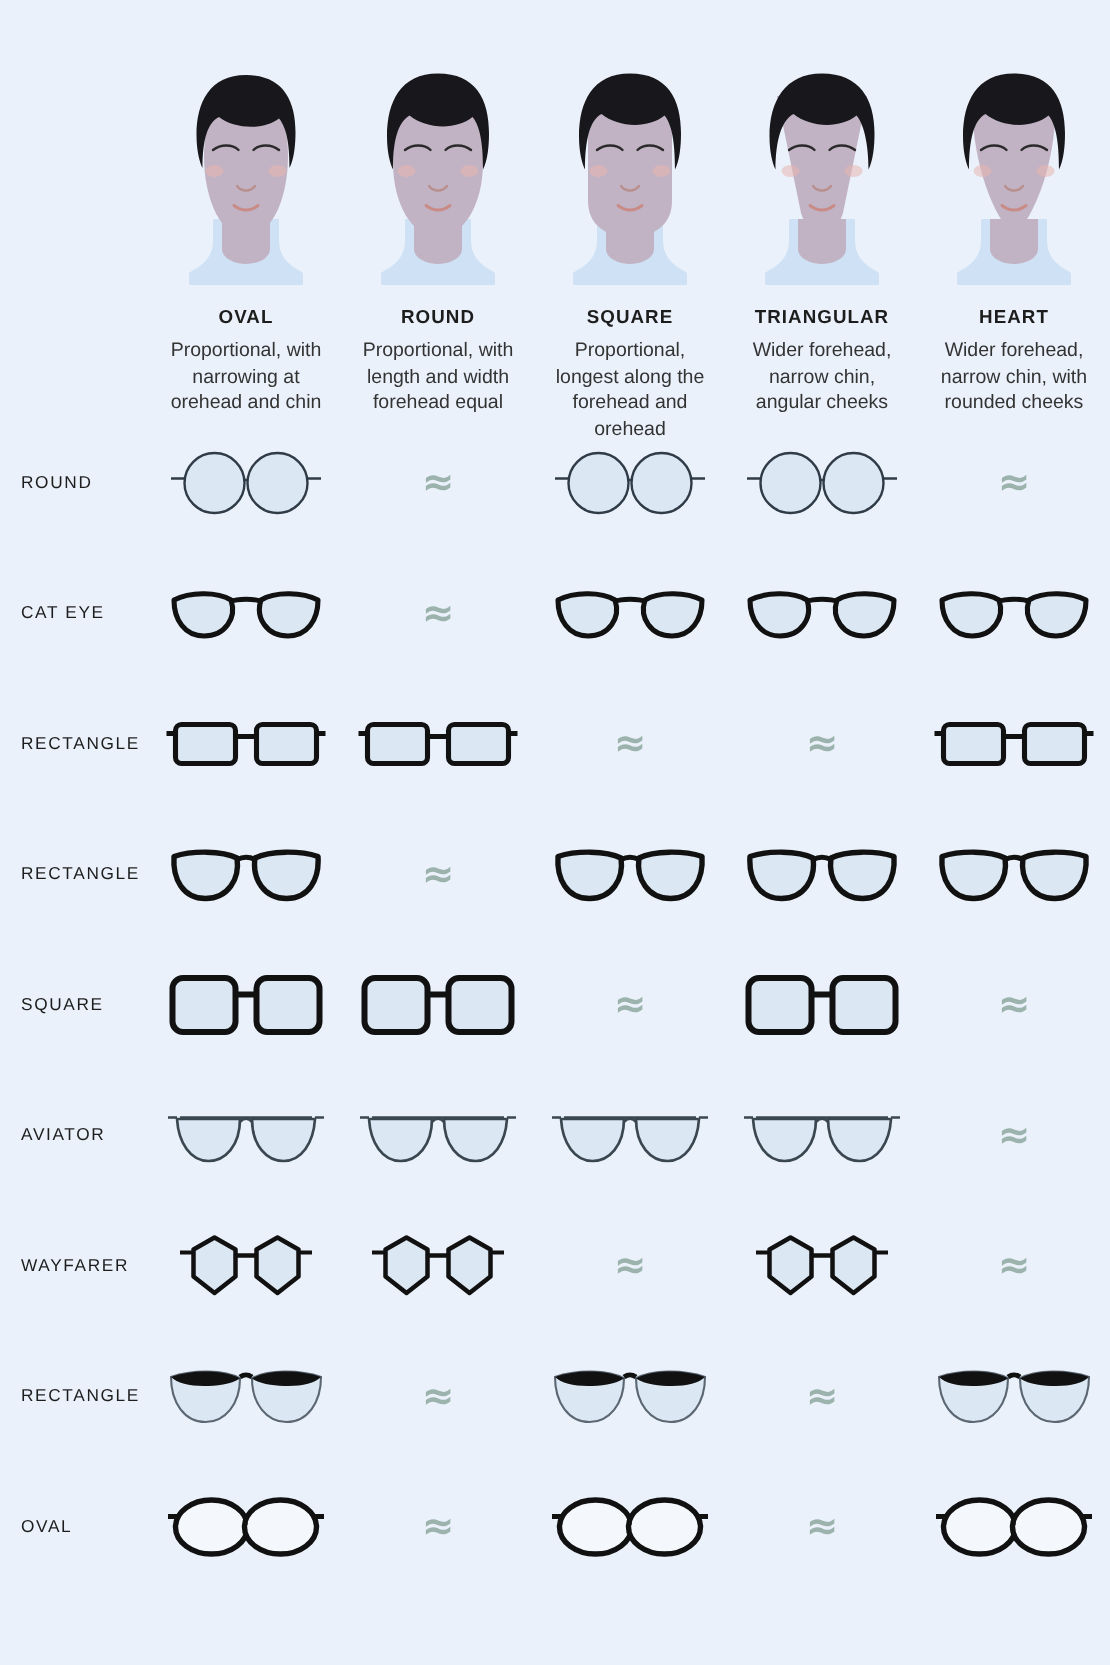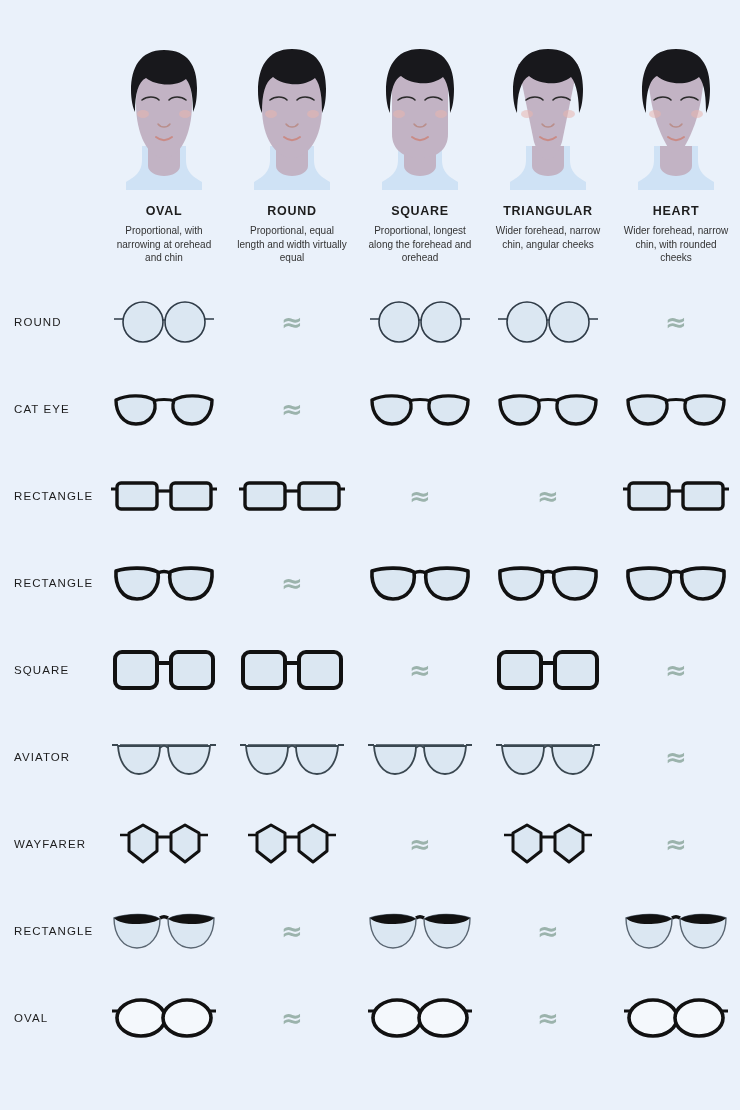--- a/index.html
+++ b/index.html
@@ -34,21 +34,21 @@
   }
   .face-name{
     margin-top:14px;
     font-size:12.5px;
     font-weight:bold;
     letter-spacing:.7px;
     color:#1d1d1d;
   }
   .face-desc{
     margin-top:6px;
-    font-size:10px;
+    font-size:13px;
     line-height:1.35;
     text-align:center;
     color:#333;
     width:112px;
   }
   
   .rows{
     position:absolute;
     top:278px;left:0;
     width:740px;
@@ -116,21 +116,21 @@
     <path d="M46,7 C21,7 12,26 12,49 C12,59 14,67 16,71 C16,52 19,40 27,35 C38,44 58,45 69,36 C75,43 76,58 76,71 C79,65 80,56 80,47 C80,24 71,7 46,7 Z" fill="#18181c"></path>
     <path d="M24,58 C29,54 37,54 41,58" stroke="#2a2a2a" stroke-width="1.6" fill="none" stroke-linecap="round"></path>
     <path d="M51,58 C55,54 63,54 68,58" stroke="#2a2a2a" stroke-width="1.6" fill="none" stroke-linecap="round"></path>
     <ellipse cx="25" cy="72" rx="6" ry="4" fill="#e8b4ae" opacity="0.55"></ellipse>
     <ellipse cx="67" cy="72" rx="6" ry="4" fill="#e8b4ae" opacity="0.55"></ellipse>
     <path d="M40,82 C43,86 49,86 52,82" stroke="#b98f8c" stroke-width="1.5" fill="none" stroke-linecap="round"></path>
     <path d="M38,95 C43,99 49,99 54,95" stroke="#c98b86" stroke-width="2" fill="none" stroke-linecap="round"></path>
   </svg>
         </div>
         <div class="face-name">ROUND</div>
-        <div class="face-desc">Proportional, equal length and width virtually equal</div>
+        <div class="face-desc">Proportional, with length and width forehead equal</div>
       </div>
       <div class="face-col">
         <div class="face-art">
   <svg width="92" height="148" viewBox="0 0 92 148" aria-hidden="true">
     <path d="M24,118 C24,132 14,136 8,140 L8,148 L84,148 L84,140 C78,136 68,132 68,118 L68,104 L24,104 Z" fill="#cfe2f5"></path>
     <path d="M30,104 L62,104 L62,124 C62,130 54,134 46,134 C38,134 30,130 30,124 Z" fill="#c2b3c4"></path>
     <path d="M18,22 L74,22 L74,92 C74,108 62,116 46,116 C30,116 18,108 18,92 Z" fill="#c2b3c4"></path>
     <path d="M46,7 C21,7 12,26 12,49 C12,59 14,67 16,71 C16,52 19,38 27,34 C38,43 58,44 69,35 C75,42 76,58 76,71 C79,65 80,56 80,47 C80,24 71,7 46,7 Z" fill="#18181c"></path>
     <path d="M24,58 C29,54 37,54 41,58" stroke="#2a2a2a" stroke-width="1.6" fill="none" stroke-linecap="round"></path>
     <path d="M51,58 C55,54 63,54 68,58" stroke="#2a2a2a" stroke-width="1.6" fill="none" stroke-linecap="round"></path>

